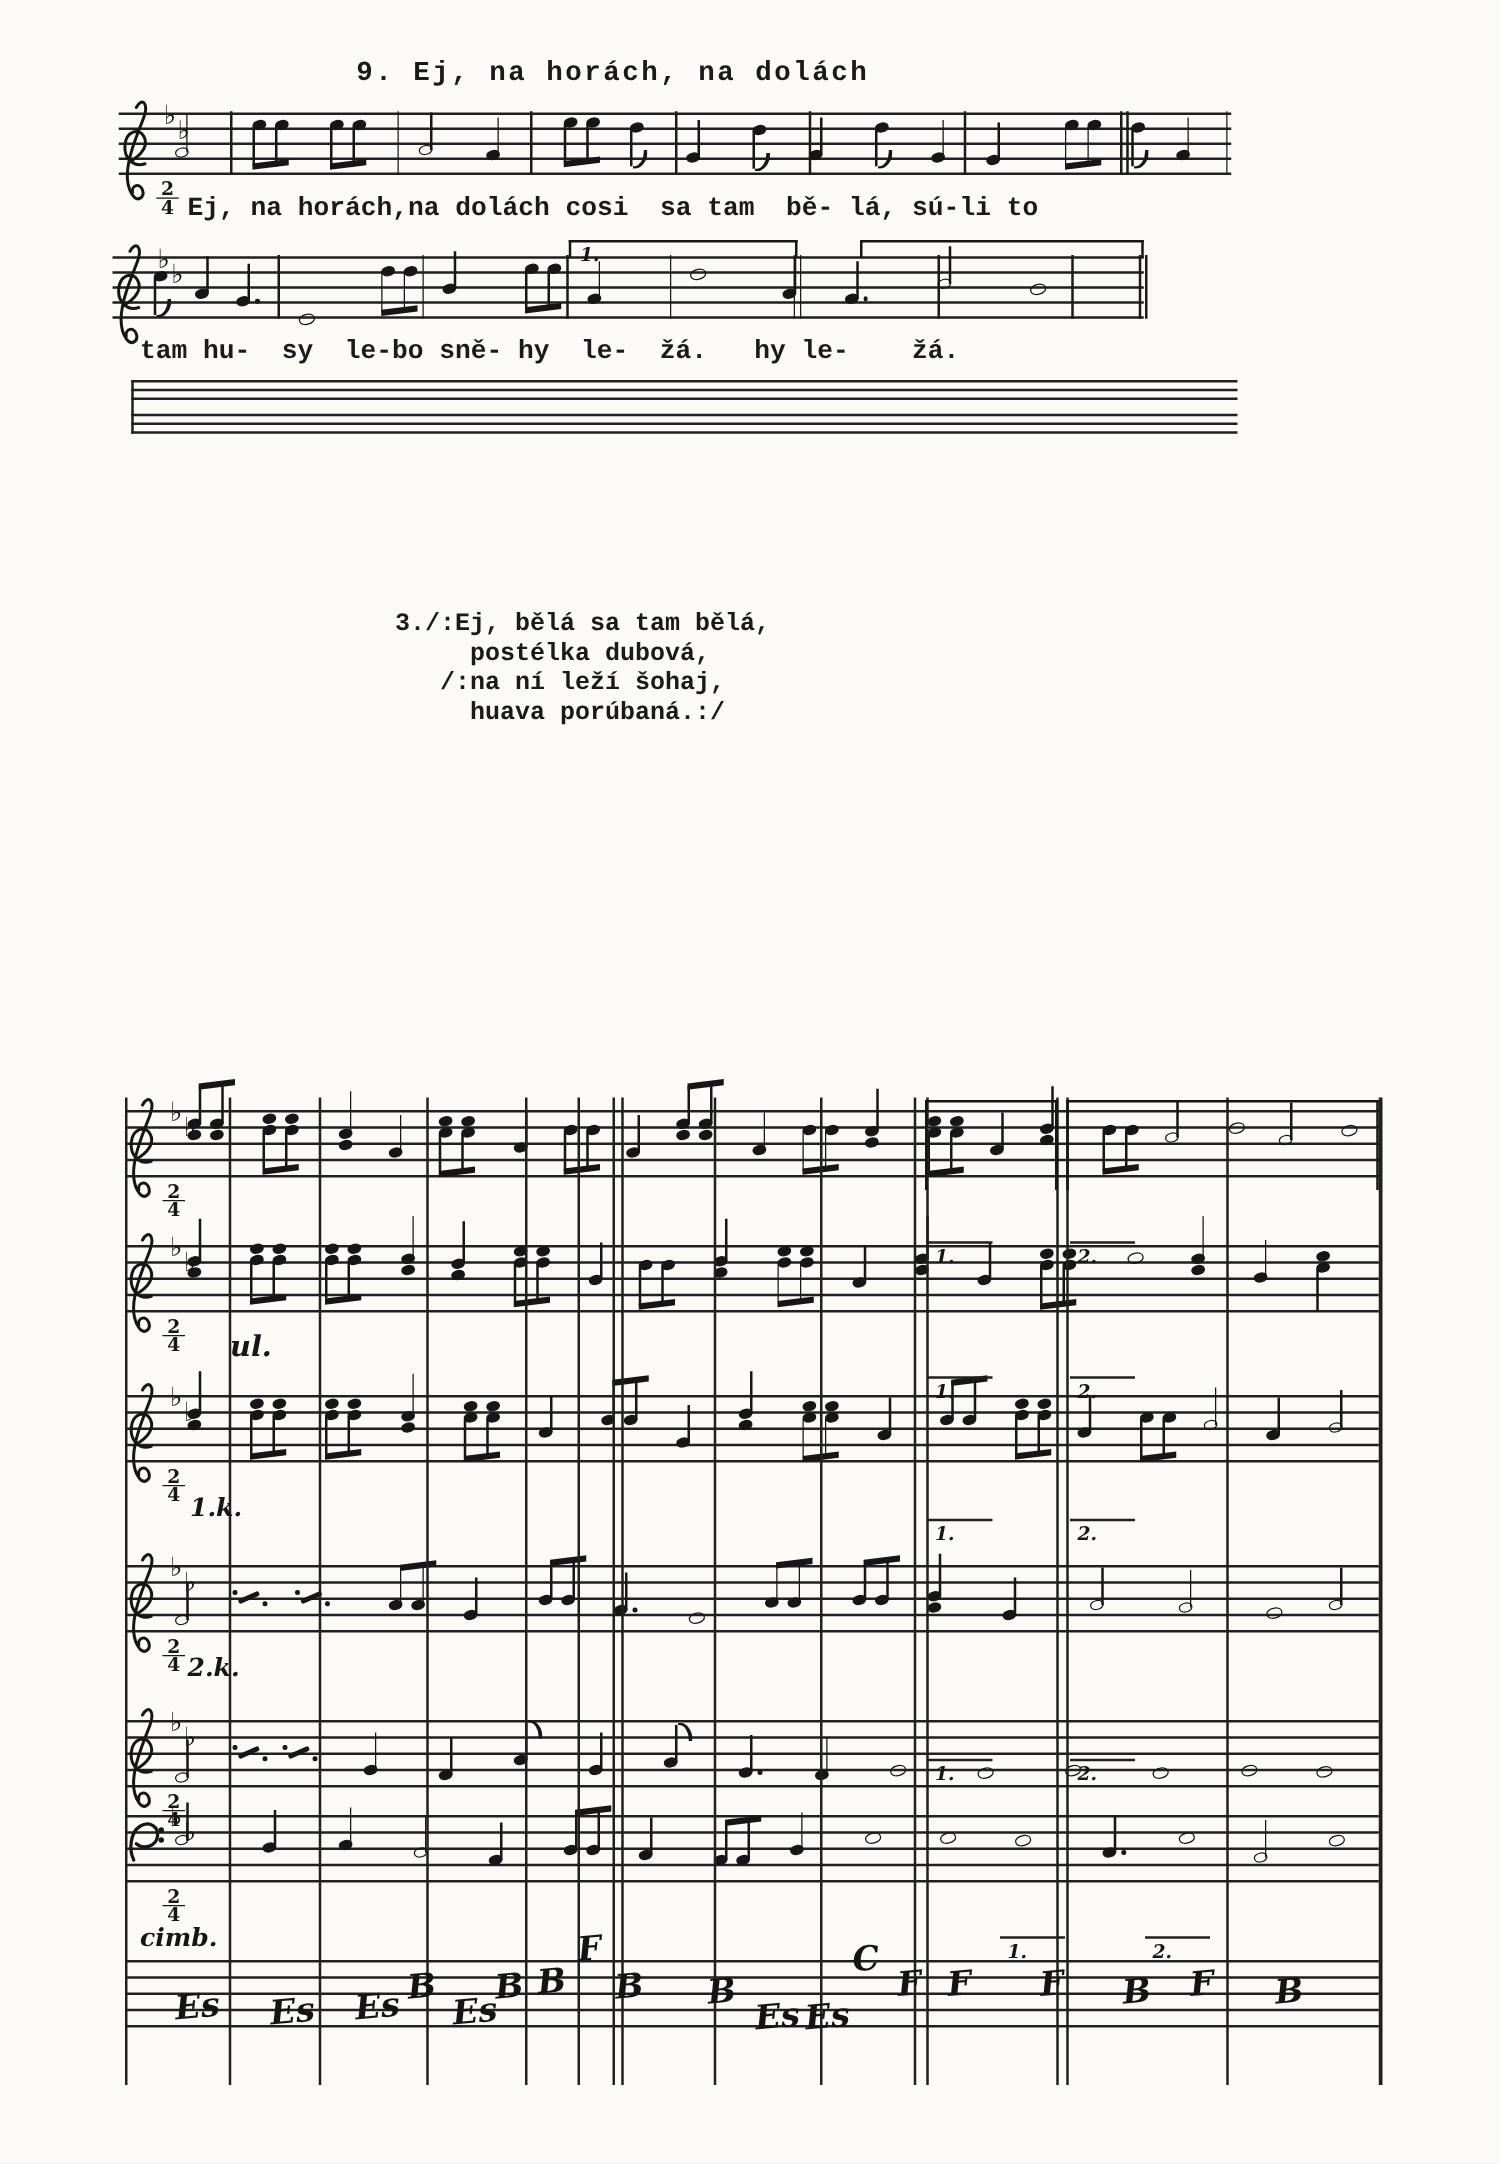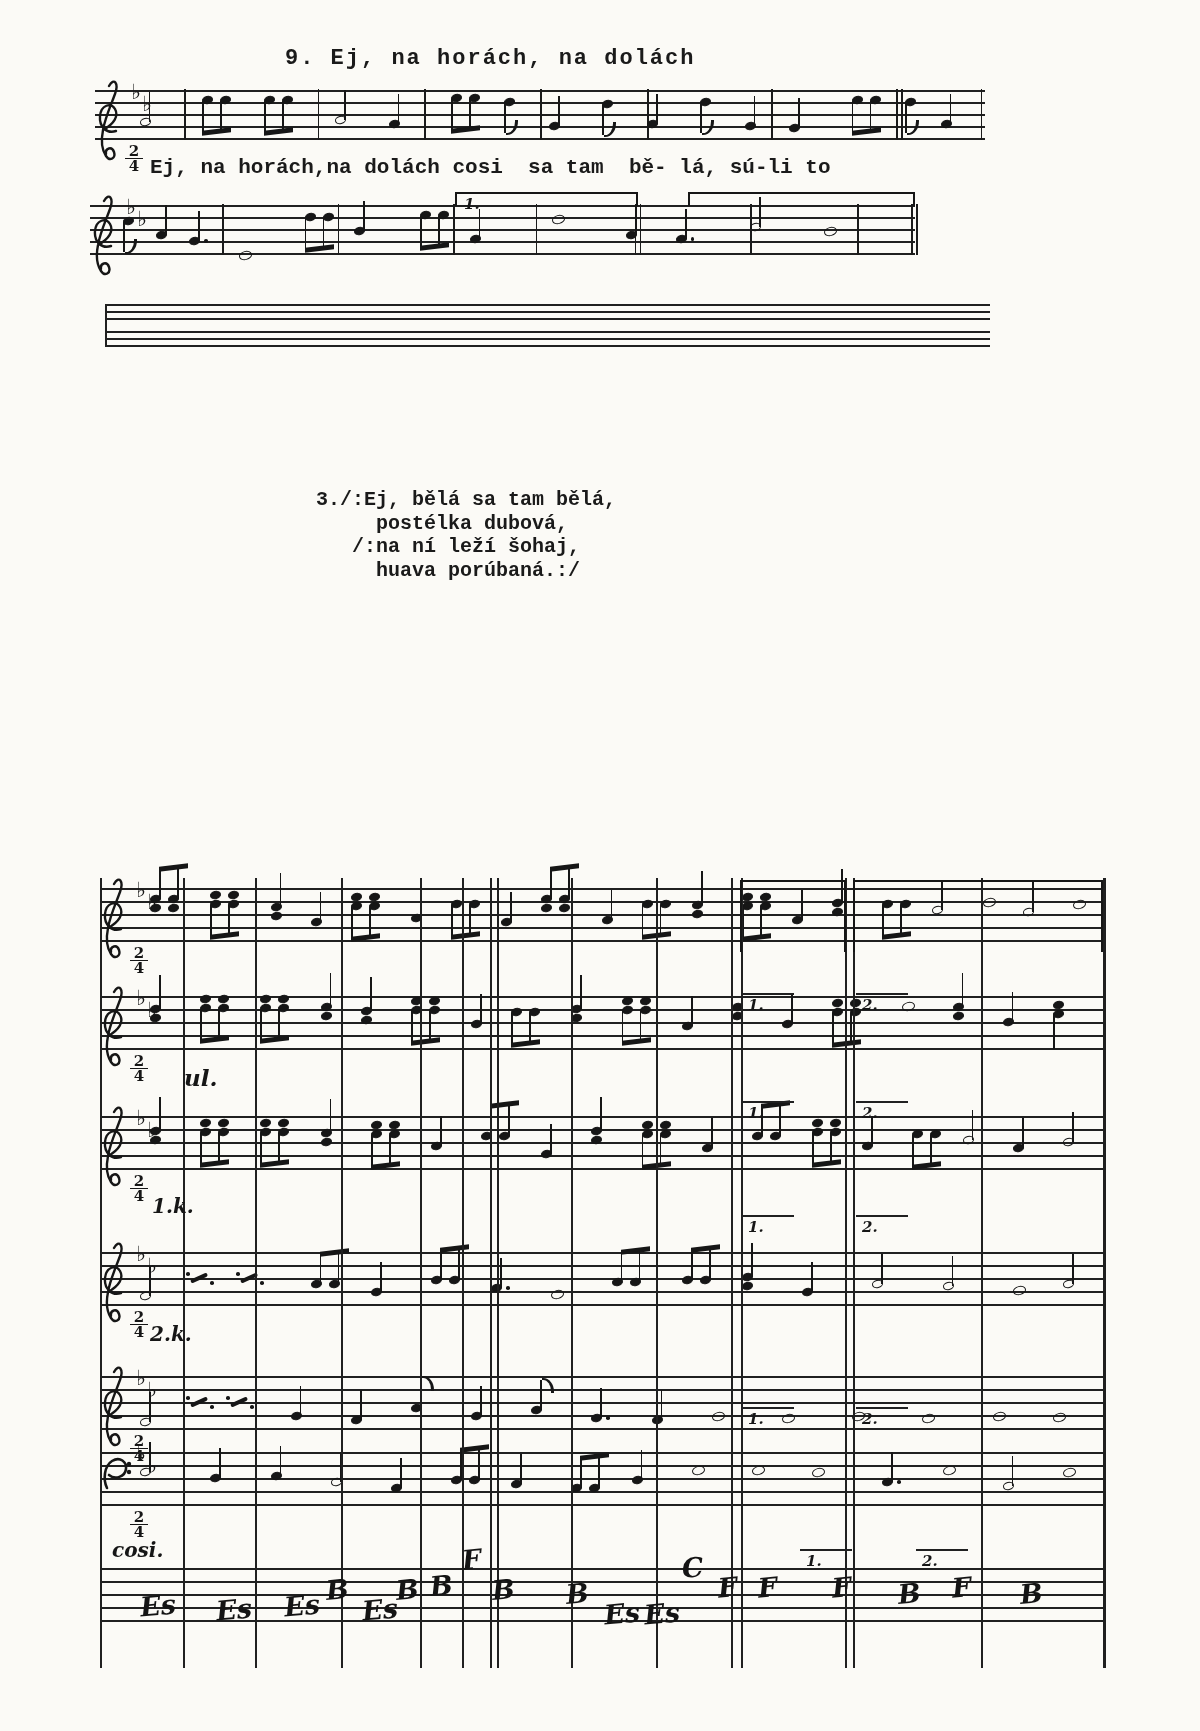--- a/index.html
+++ b/index.html
@@ -171,20 +171,21 @@
       <div class="nh open" style="left: 660px; top: 18px;"></div>
       <div class="stem" style="left: 669px; top: -8px; height: 30px;"></div>
       <div class="nh open whole" style="left: 734.25px; top: 22px;"></div>
     </div>
 
   <div class="volta" style="left:455px;top:192px;width:183px;height:14px;"></div>
   <div class="volta" style="left:688px;top:192px;width:227px;height:14px;"></div>
   <span class="vlabel" style="left:464px;top:195px;">1.</span>
 
   <div class="tw" style="left:150px;top:156px;font-size:21px;">Ej, na horách,na dolách cosi  sa tam  bě- lá, sú-li to</div>
+  <div class="tw" style="left:112px;top:270px;font-size:21px;">tam hu-  sy  le-bo sně- hy  le-  žá.   hy le-    žá.</div>
 
   <div class="staff" style="left:105px;top:304px;width:885px;height:46px;">
     <div class="sline" style="top:0;"></div>
     <div class="sline" style="top:7px;"></div>
     <div class="sline" style="top:14px;"></div>
     <div class="sline" style="top:27px;"></div>
     <div class="sline" style="top:34px;"></div>
     <div class="sline" style="top:41px;"></div>
     <div class="gridv" style="left:0;top:0;width:2px;height:43px;"></div>
   </div>
@@ -647,21 +648,21 @@
       <div class="gridv" style="left: 881px; top: 0px; width: 1.6px; height: 790px;"></div>
       <div class="gridv" style="left: 1003px; top: 0px; width: 2.5px; height: 790px;"></div>
     </div>
 
   <div class="volta" style="left:740px;top:880px;width:106px;height:72px;"></div>
   <div class="volta" style="left:853px;top:880px;width:250px;height:72px;"></div>
 
   <span class="hand" style="left:184px;top:1064px;font-size:23px;">ul.</span>
   <span class="hand" style="left:152px;top:1194px;font-size:20px;">1.k.</span>
   <span class="hand" style="left:150px;top:1322px;font-size:20px;">2.k.</span>
-  <span class="hand" style="left:112px;top:1538px;font-size:20px;">cosi.</span>
+  <span class="hand" style="left:112px;top:1538px;font-size:20px;">cimb.</span>
 
 <div class="vlabel" style="left: 748px; top: 996px;">1.</div>
     <div class="gridv" style="left: 742px; top: 993px; width: 52px; height: 2.2px;"></div>
     <div class="vlabel" style="left: 862px; top: 996px;">2.</div>
     <div class="gridv" style="left: 856px; top: 993px; width: 52px; height: 2.2px;"></div>
     <div class="vlabel" style="left: 748px; top: 1104px;">1.</div>
     <div class="gridv" style="left: 742px; top: 1101px; width: 52px; height: 2.2px;"></div>
     <div class="vlabel" style="left: 862px; top: 1104px;">2.</div>
     <div class="gridv" style="left: 856px; top: 1101px; width: 52px; height: 2.2px;"></div>
     <div class="vlabel" style="left: 748px; top: 1218px;">1.</div>

